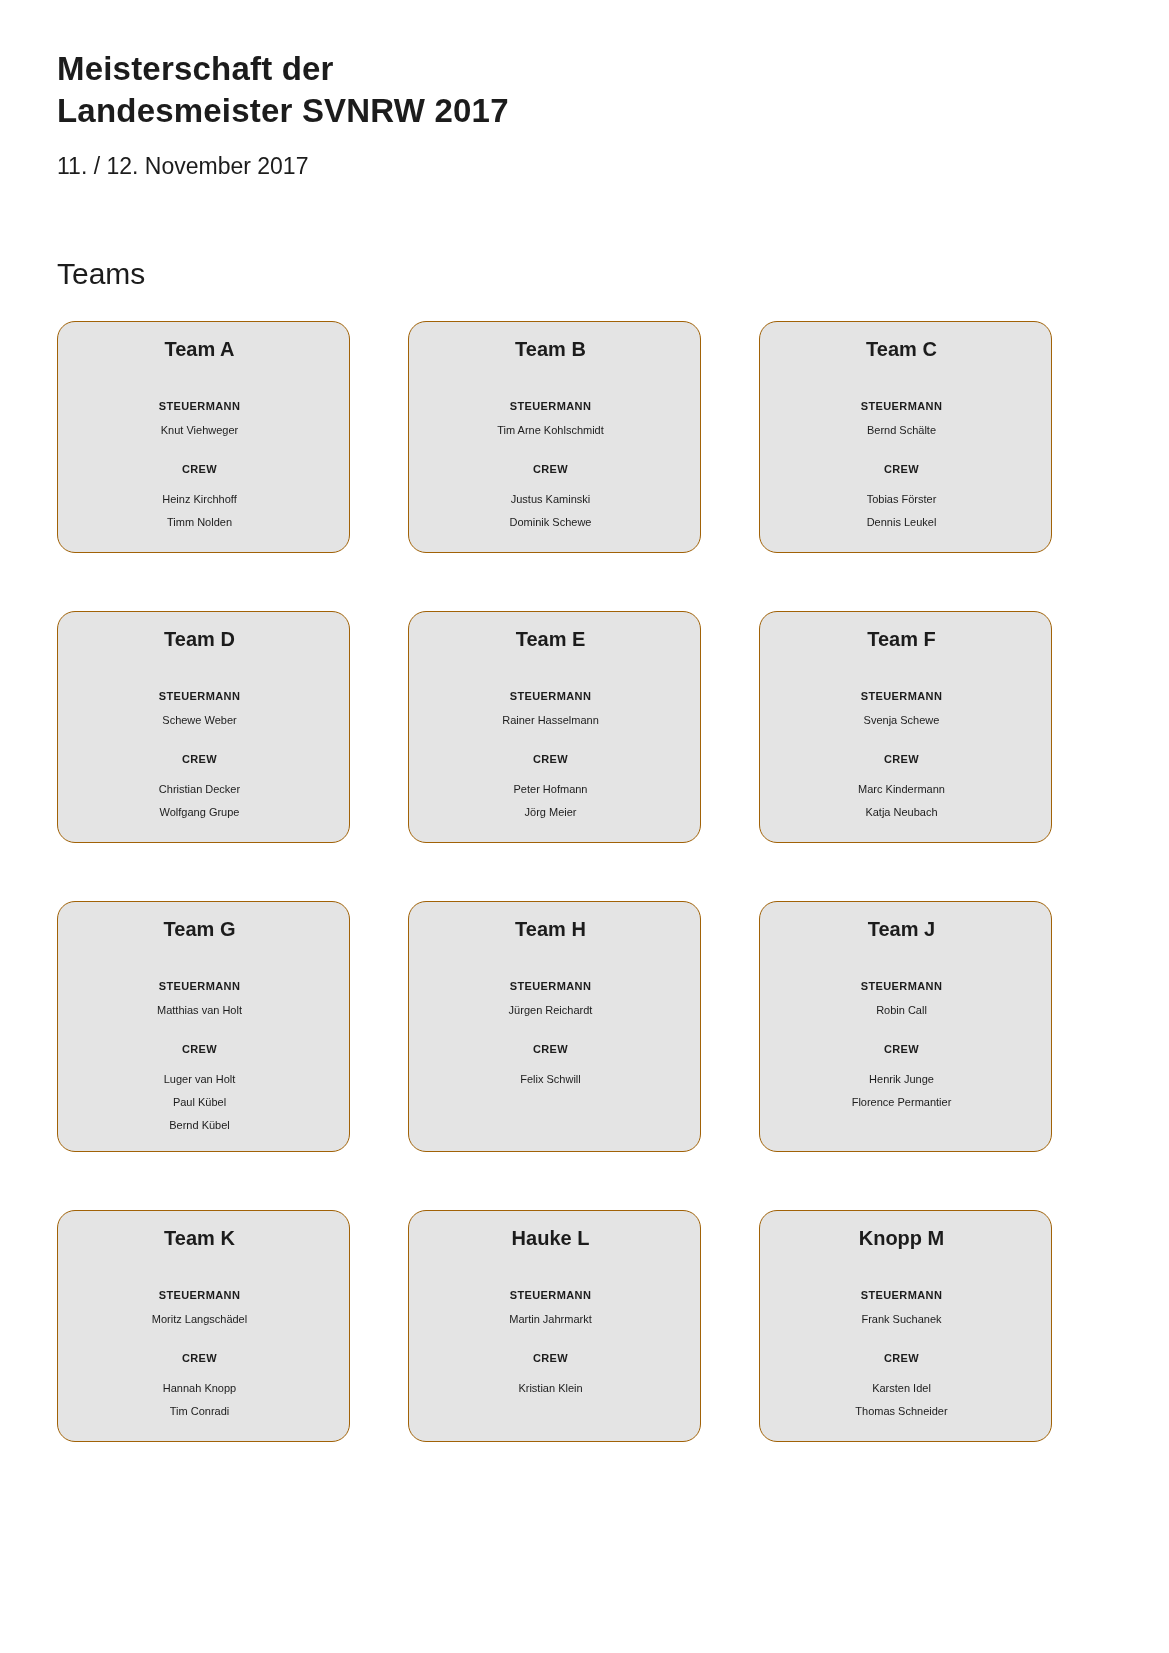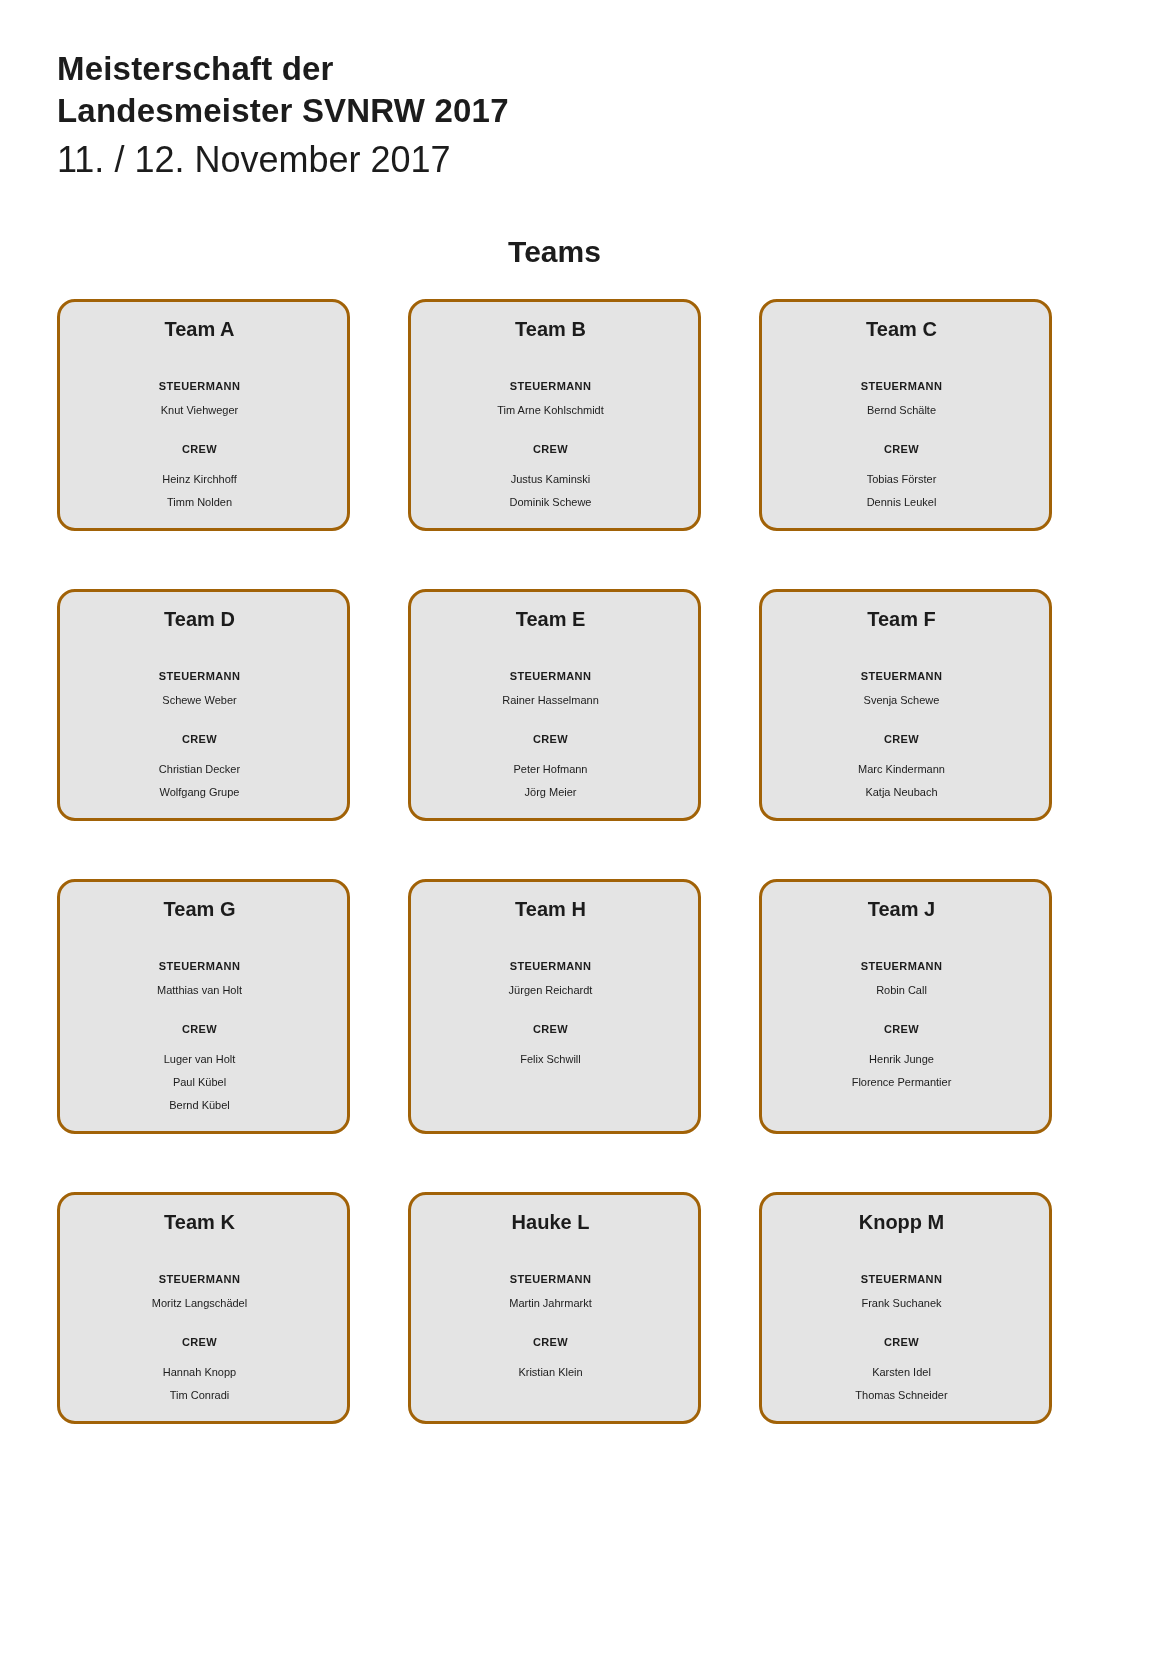--- a/index.html
+++ b/index.html
@@ -19,45 +19,45 @@
   .doc-header {
     padding: 48px 57px 0 57px;
   }
   .doc-title {
     font-size: 33px;
     font-weight: 700;
     line-height: 42px;
     letter-spacing: 0.2px;
   }
   .doc-date {
-    margin-top: 12px;
-    font-size: 36px;
+    margin-top: 18px;
+    font-size: 23px;
     font-weight: 400;
     line-height: 32px;
   }
   .section-heading {
     width: 995px;
-    margin: 58px 0 0 57px;
-    text-align: center;
+    margin: 74px 0 0 57px;
+    text-align: left;
     font-size: 30px;
-    font-weight: 700;
+    font-weight: 400;
     line-height: 36px;
   }
   .teams-grid {
     display: grid;
     grid-template-columns: repeat(3, 293px);
     column-gap: 58px;
     row-gap: 58px;
     margin: 29px 0 0 57px;
   }
   .team-card {
     box-sizing: border-box;
     min-height: 232px;
     background: #e4e4e4;
-    border: 3px solid #a16207;
+    border: 1px solid #a16207;
     border-radius: 18px;
     padding: 14px 20px 14px 12px;
     text-align: center;
   }
   .team-name {
     font-size: 20px;
     font-weight: 700;
     line-height: 26px;
   }
   .role-label {

